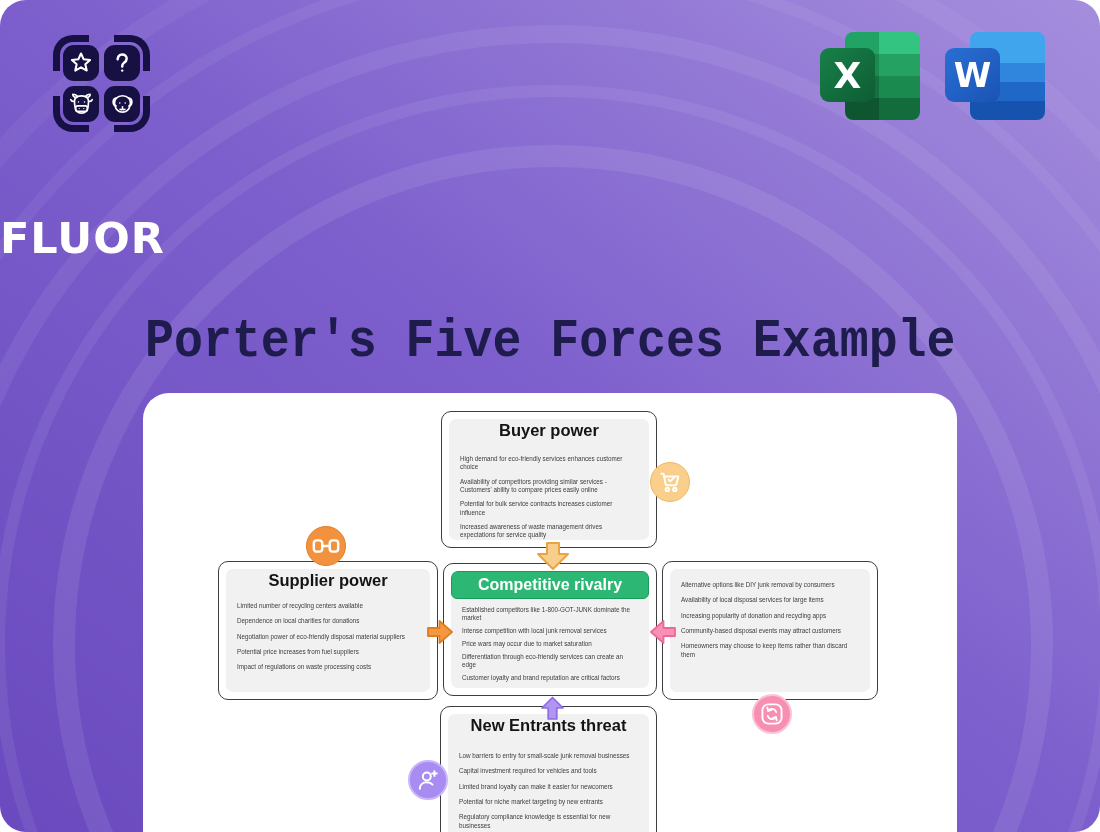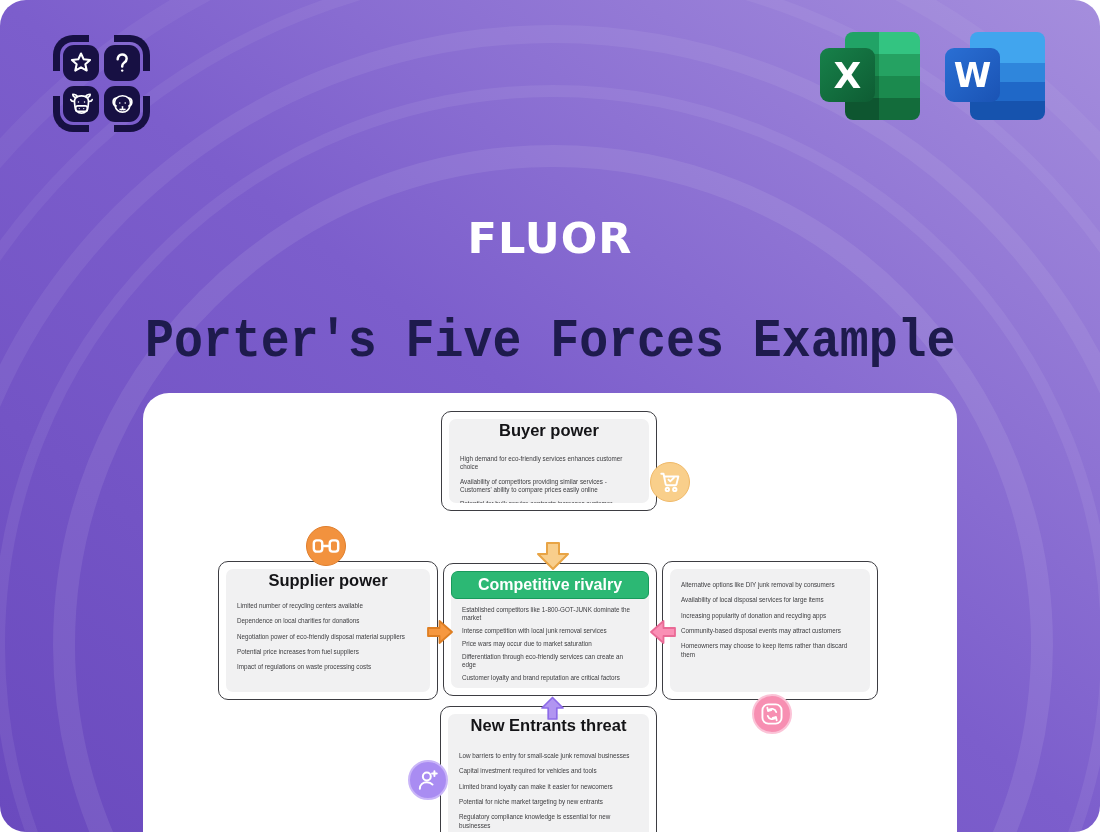--- a/index.html
+++ b/index.html
@@ -19,21 +19,21 @@
   .b-br { right:0; bottom:0; border-right-width:7px; border-bottom-width:7px; border-bottom-right-radius:20px; }
 
   
   .office { position:absolute; width:102px; height:92px; }
   .sheet { position:absolute; left:25px; top:2px; width:75px; height:88px; border-radius:8px; overflow:hidden; }
   .front-tile { position:absolute; left:0; top:18px; width:55px; height:54px; border-radius:9px;
                 display:flex; align-items:center; justify-content:center;
                 color:#fff; font-family:"DejaVu Sans", sans-serif; font-weight:700; font-size:36px; }
 
   
-  .app-title { position:absolute; left:0; right:0; top:213px; text-align:center; color:#fff;
+  .app-title { position:absolute; left:0; right:0; top:213px; text-align:left; color:#fff;
                font-family:"DejaVu Sans", sans-serif; font-size:43px; font-weight:700; letter-spacing:1px; }
   .page-title { position:absolute; left:0; right:0; top:312px; text-align:center; color:#1e1b4d;
                 font-family:Liberation Mono, monospace; font-size:53px; font-weight:800; }
   .page-title span { display:inline-block; transform:scaleX(0.91); transform-origin:center; }
 
   
   .card { position:absolute; left:143px; top:393px; width:814px; height:470px; background:#fff; border-radius:26px; }
   .fbox { position:absolute; background:#fff; border:1.3px solid #3d3d42; border-radius:10px; }
   .fbox-inner { position:absolute; inset:7px; background:#f1f1f2; border-radius:7px; overflow:hidden; }
   .fbox-title { margin-top:2px; text-align:center; font-size:16.5px; font-weight:700; color:#141417; }
@@ -122,21 +122,21 @@
       <div style="height:19px;background:#1653ae;"></div>
     </div>
     <div class="front-tile" style="background:linear-gradient(135deg,#2a6fd4,#1a53b4);font-size:34px;">W</div>
   </div>
 
   <div class="app-title">FLUOR</div>
   <div class="page-title"><span>Porter's Five Forces Example</span></div>
 
   <div class="card">
 
-    <div class="fbox" style="left:298px;top:18px;width:216px;height:100px;">
+    <div class="fbox" style="left:298px;top:18px;width:216px;height:137px;">
       <div class="fbox-inner">
         <div class="fbox-title">Buyer power</div>
         <div class="fbox-items">
           <p>High demand for eco-friendly services enhances customer choice</p>
           <p>Availability of competitors providing similar services  - Customers' ability to compare prices easily online</p>
           <p>Potential for bulk service contracts increases customer influence</p>
           <p>Increased awareness of waste management drives expectations for service quality</p>
         </div>
       </div>
     </div>

